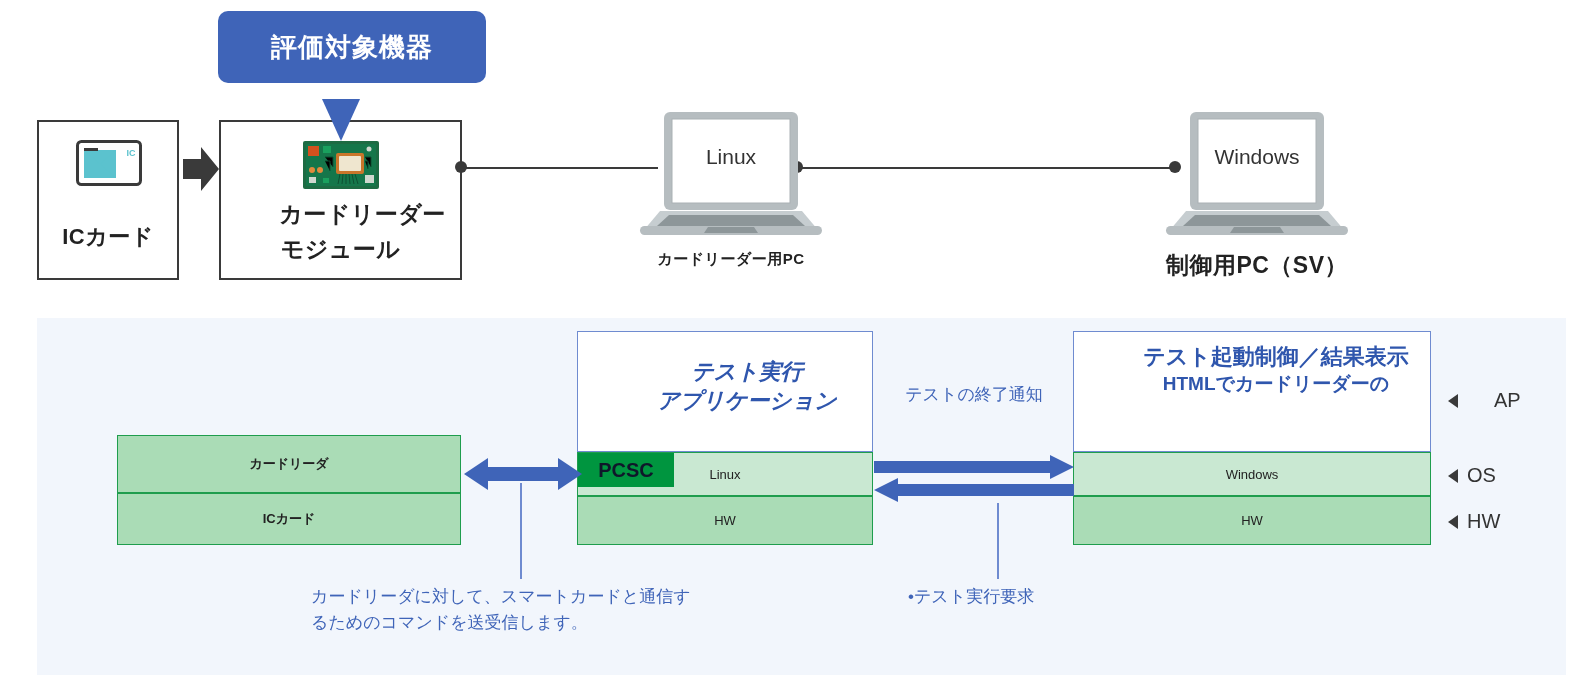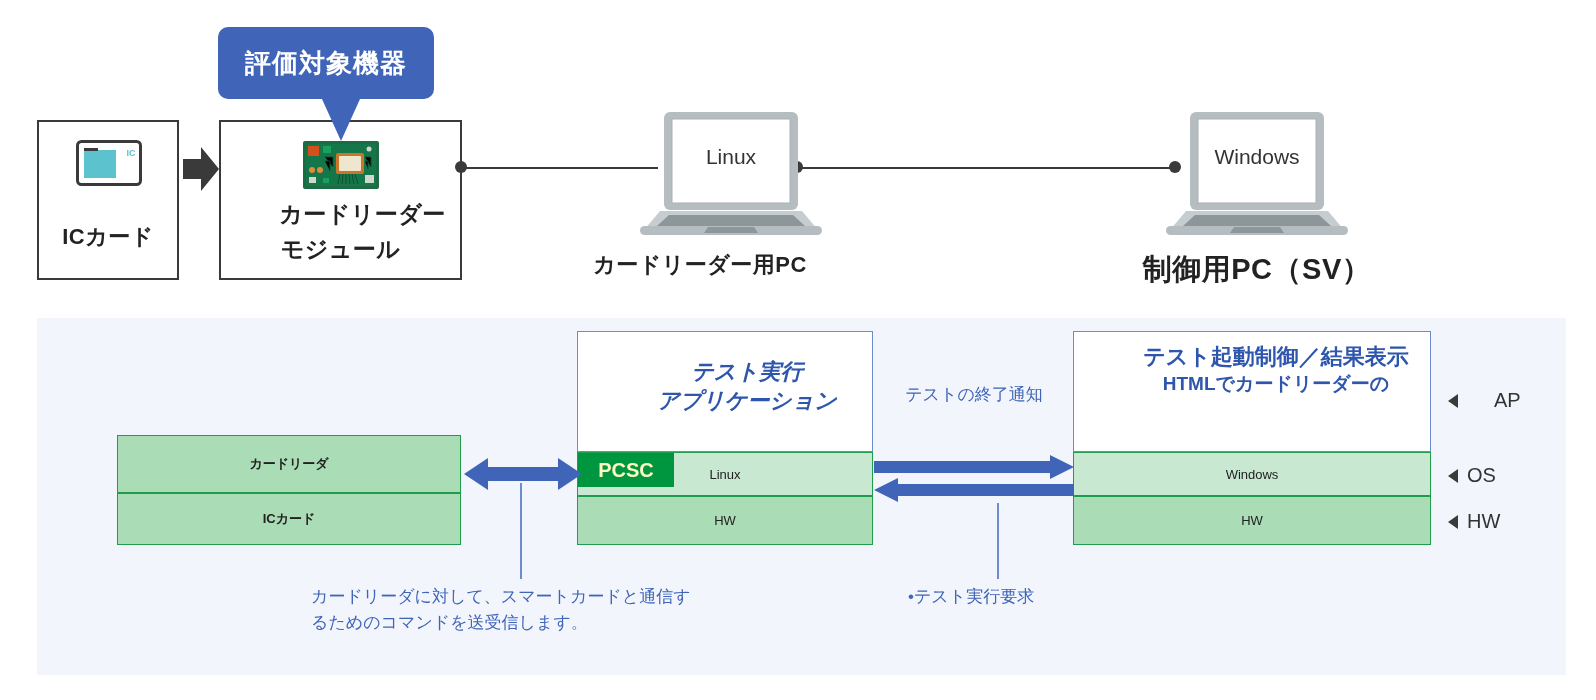--- a/index.html
+++ b/index.html
@@ -79,21 +79,21 @@
     color:#222;
   }
   .layer-green-dark { background:#aadcb6; border:1px solid #1f9d4d; }
   .layer-green-light { background:#c9e8d2; border:1px solid #1f9d4d; }
   .layer-white { background:#ffffff; border:1px solid #6f8bd0; }
   .layer-bold { font-weight:bold; }
 
   .pcsc {
     position:absolute;
     background:#00953f;
-    color:#fef9c3;
+    color:#0f172a;
     font-weight:bold;
     font-size:20px;
     display:flex; align-items:center; justify-content:center;
   }
 
   .apptitle {
     position:absolute;
     color:#2f56ad;
     font-weight:bold;
     text-align:center;
@@ -177,51 +177,51 @@
       <path d="M22 16 L30 16 L30 26"></path>
         <path d="M22 20 L27 20 L27 30"></path>
       <path d="M62 16 L68 16 L68 26"></path>
         <path d="M62 20 L65 20 L65 28"></path>
     </g>
   </svg>
 
   <div class="box-label" style="left:219px; top:199px; width:287px; font-size:23px;">カードリーダー</div>
   <div class="box-label" style="left:219px; top:234px; width:243px; font-size:23px;">モジュール</div>
 
-  <div class="callout" style="left:218px; top:27px; width:216px; height:72px;">評価対象機器</div>
+  <div class="callout" style="left:218px; top:11px; width:268px; height:72px;">評価対象機器</div>
   <div class="callout-tail" style="left:322px; top:99px;"></div>
 
   <div class="hline" style="left:462px; top:167px; width:196px;"></div>
   <div class="dot" style="left:455px; top:161px;"></div>
 
   <div class="hline" style="left:796px; top:167px; width:384px;"></div>
   <div class="dot" style="left:791px; top:161px;"></div>
   <div class="dot" style="left:1169px; top:161px;"></div>
 
   <svg class="laptop" style="left:636px; top:112px;" width="190" height="125" viewBox="0 0 190 125">
     <rect x="28" y="0" width="134" height="98" rx="6" fill="#b6bdc0"></rect>
     <rect x="36" y="7" width="118" height="84" fill="#ffffff" stroke="#aab1b4" stroke-width="1"></rect>
     <path d="M24 99 L166 99 L182 118 L8 118 Z" fill="#c6cdd0"></path>
     <path d="M33 103 L157 103 L169 114 L21 114 Z" fill="#8d9699"></path>
     <rect x="4" y="114" width="182" height="9" rx="4.5" fill="#b6bdc0"></rect>
     <path d="M72 115 L118 115 L122 121 L68 121 Z" fill="#8d9699"></path>
   </svg>
   <div class="laptop-screen-label" style="left:636px; top:145px; width:190px;">Linux</div>
-  <div class="box-label" style="left:570px; top:250px; width:260px; font-size:22px;">カードリーダー用PC</div>
+  <div class="box-label" style="left:601px; top:250px; width:260px; font-size:15px;">カードリーダー用PC</div>
 
   <svg class="laptop" style="left:1162px; top:112px;" width="190" height="125" viewBox="0 0 190 125">
     <rect x="28" y="0" width="134" height="98" rx="6" fill="#b6bdc0"></rect>
     <rect x="36" y="7" width="118" height="84" fill="#ffffff" stroke="#aab1b4" stroke-width="1"></rect>
     <path d="M24 99 L166 99 L182 118 L8 118 Z" fill="#c6cdd0"></path>
     <path d="M33 103 L157 103 L169 114 L21 114 Z" fill="#8d9699"></path>
     <rect x="4" y="114" width="182" height="9" rx="4.5" fill="#b6bdc0"></rect>
     <path d="M72 115 L118 115 L122 121 L68 121 Z" fill="#8d9699"></path>
   </svg>
   <div class="laptop-screen-label" style="left:1162px; top:145px; width:190px;">Windows</div>
-  <div class="box-label" style="left:1127px; top:250px; width:260px; font-size:29px;">制御用PC（SV）</div>
+  <div class="box-label" style="left:1127px; top:250px; width:260px; font-size:23px;">制御用PC（SV）</div>
 
   <div class="layer layer-green-dark layer-bold" style="left:117px; top:435px; width:344px; height:58px;">カードリーダ</div>
   <div class="layer layer-green-dark layer-bold" style="left:117px; top:493px; width:344px; height:52px;">ICカード</div>
 
   <div class="layer layer-white" style="left:577px; top:331px; width:296px; height:121px;"></div>
   <div class="apptitle" style="left:577px; top:357px; width:340px;font-style:italic;">
     <div class="apptitle-main">テスト実行</div>
     <div class="apptitle-main">アプリケーション</div>
   </div>
 

